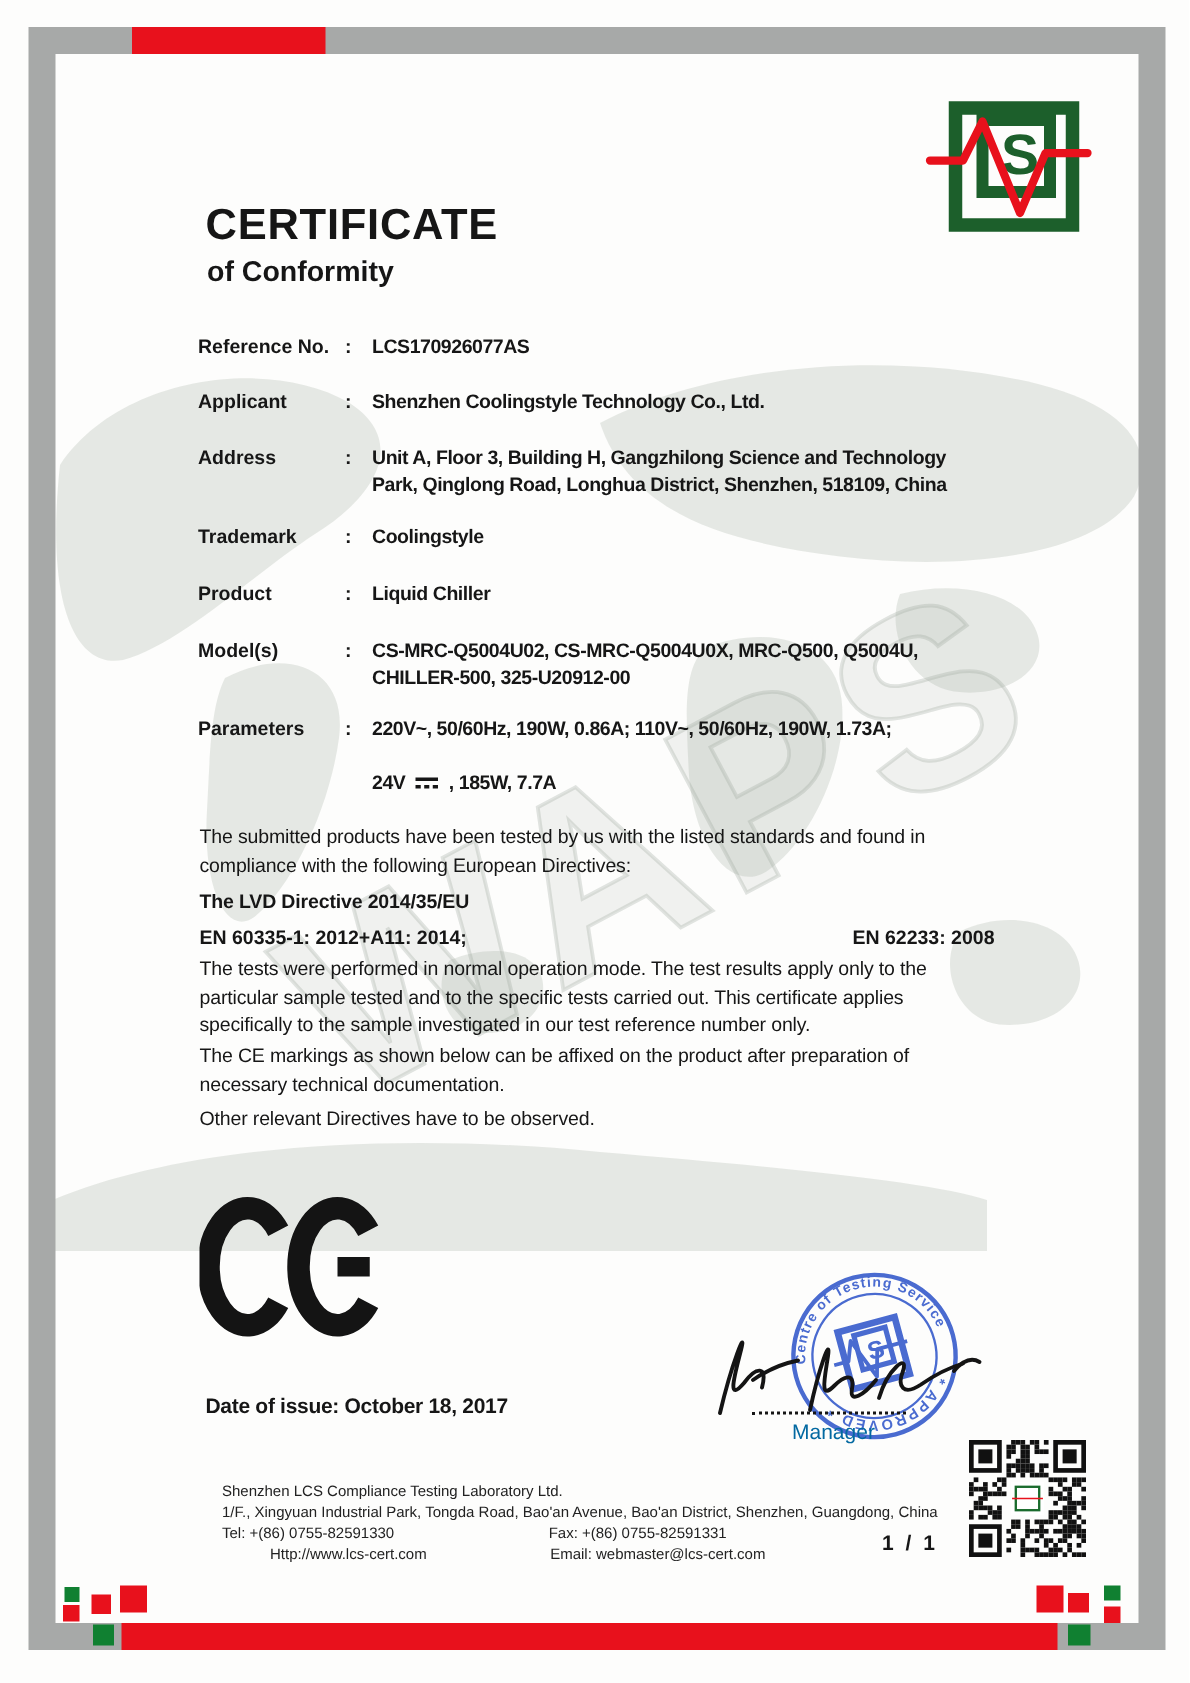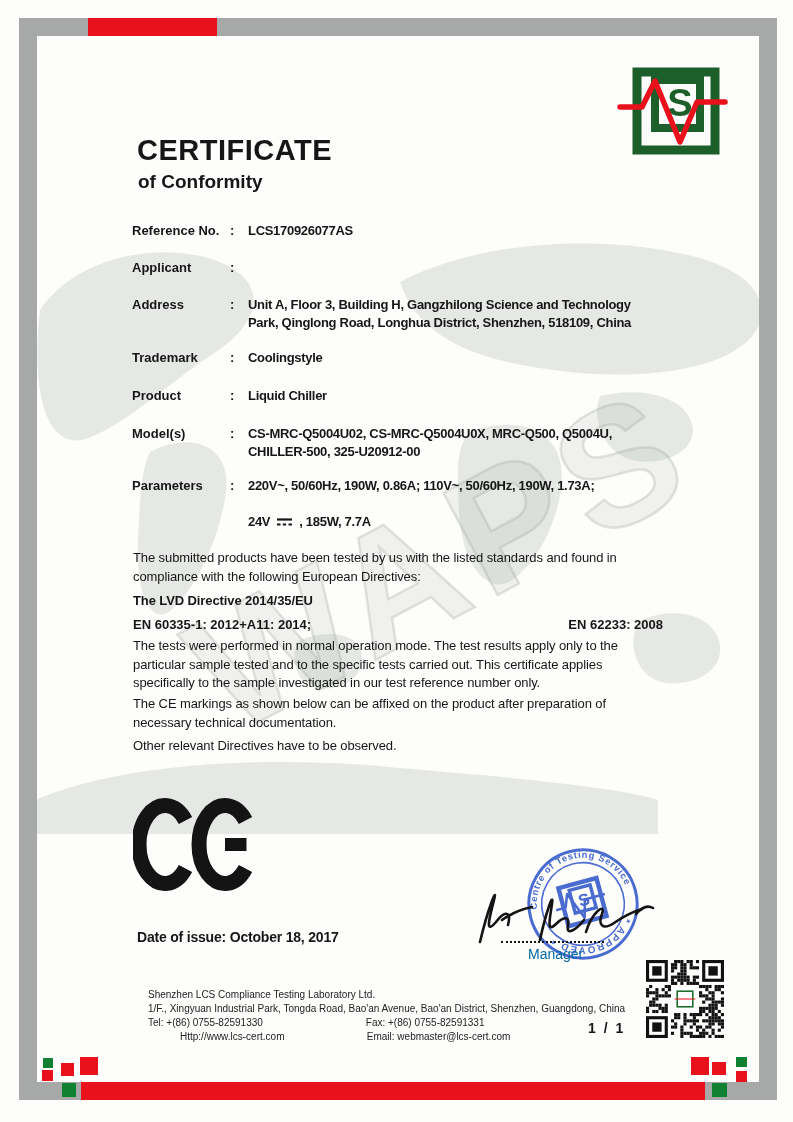--- a/index.html
+++ b/index.html
@@ -95,20 +95,21 @@
   <div class="abs subtitle">of Conformity</div>
 
   <div class="field-row" style="top:222px">
     <span class="flabel">Reference No.</span>
     <span class="fcolon">:</span>
     <span class="fvalue">LCS170926077AS</span>
   </div>
   <div class="field-row" style="top:259px">
     <span class="flabel">Applicant</span>
     <span class="fcolon">:</span>
+    <span class="fvalue">Shenzhen Coolingstyle Technology Co., Ltd.</span>
   </div>
   <div class="field-row" style="top:296px">
     <span class="flabel">Address</span>
     <span class="fcolon">:</span>
     <span class="fvalue">Unit A, Floor 3, Building H, Gangzhilong Science and Technology
 Park, Qinglong Road, Longhua District, Shenzhen, 518109, China</span>
   </div>
   <div class="field-row" style="top:349px">
     <span class="flabel">Trademark</span>
     <span class="fcolon">:</span>

